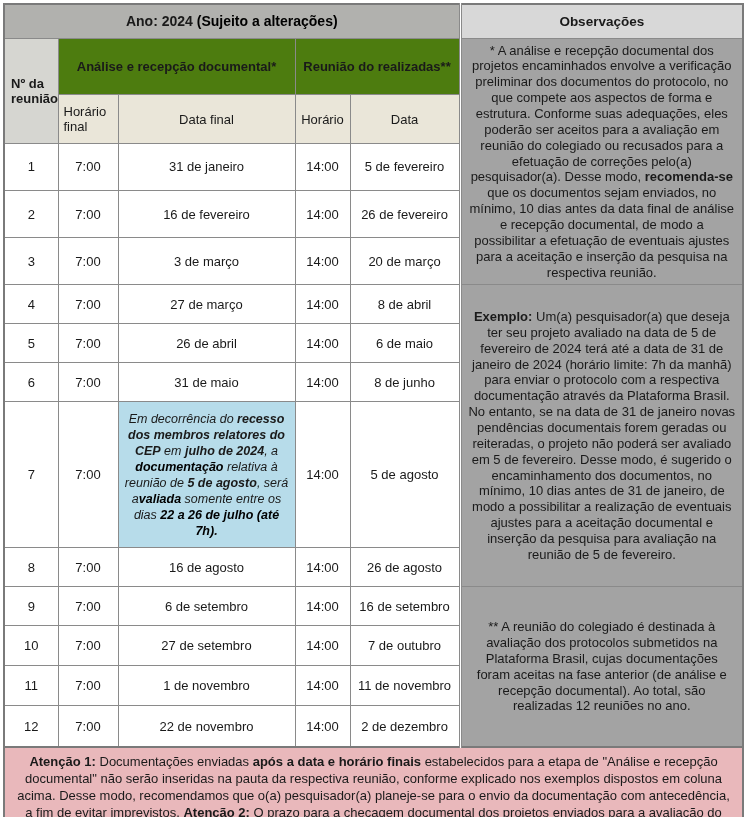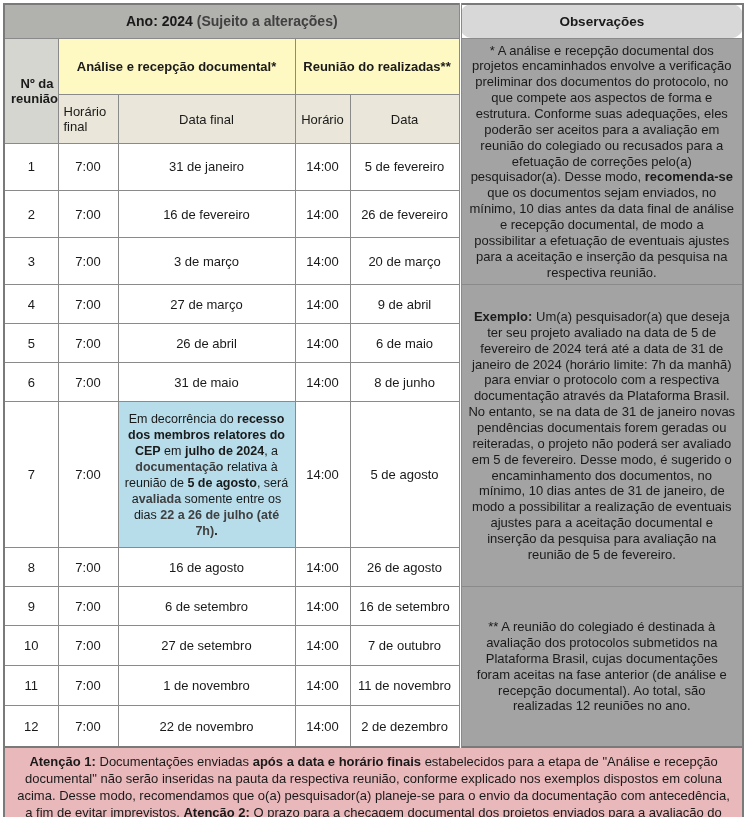--- a/index.html
+++ b/index.html
@@ -34,63 +34,63 @@
 
   .hdr-year{
     background:#b1b1ae;
     font-weight:bold;
     font-size:14px;
   }
   .hdr-obs{
     background:#d8d8d8;
     font-weight:bold;
     font-size:13.5px;
-    border-radius:12px;
   }
   .hdr-group{
-    background:#fef9c3;
+    background:#4d7c0f;
     font-weight:bold;
   }
   .hdr-num{
     background:#d6d6d1;
     font-weight:bold;
-    text-align:right;
+    text-align:left;
     padding-left:6px;
     margin-left:30px;
   }
   .hdr-sub{
     background:#eae6d9;
   }
   .hdr-sub.left{
     text-align:left;
     padding-left:5px;
   }
   .data-cell{background:#ffffff;}
   .note-blue{
     background:#b7dcea;
     font-size:12.5px;
     line-height:1.28;
     padding:4px 5px;
+    font-style:italic;
   }
   .obs-cell{
     background:#a3a3a3;
     font-size:13px;
     line-height:1.22;
     border-left:3px double #8a8a8a;
     padding:4px 6px;
   }
   .obs-head{border-left:3px double #8a8a8a;}
   .footer-cell{
     background:#e9b8bb;
     font-size:13px;
     line-height:1.3;
     padding:6px 8px;
     border-top:2px solid #7a7a7a;
   }
-  .red{color:#404040;}
+  .red{color:#000000;}
   .b{font-weight:bold;}
 </style>
 </head>
 <body>
 
 <div class="wrap">
   <table class="sched">
     <colgroup>
       <col class="c-num">
         <col class="c-ftime">
@@ -140,21 +140,21 @@
       <td class="data-cell">3 de março</td>
       <td class="data-cell">14:00</td>
       <td class="data-cell">20 de março</td>
     </tr>
 
     <tr style="height:39px">
       <td class="data-cell">4</td>
       <td class="data-cell">7:00</td>
       <td class="data-cell">27 de março</td>
       <td class="data-cell">14:00</td>
-      <td class="data-cell">9 de abril</td>
+      <td class="data-cell">8 de abril</td>
       <td rowspan="5" class="obs-cell"><span class="b">Exemplo:</span><span> Um(a) pesquisador(a) que deseja ter seu projeto avaliado na data de 5 de fevereiro de 2024 terá até a data de 31 de janeiro de 2024 (horário limite: 7h da manhã) para enviar o protocolo com a respectiva documentação através da Plataforma Brasil. No entanto, se na data de 31 de janeiro novas pendências documentais forem geradas ou reiteradas, o projeto não poderá ser avaliado em 5 de fevereiro. Desse modo, é sugerido o encaminhamento dos documentos, no mínimo, 10 dias antes de 31 de janeiro, de modo a possibilitar a realização de eventuais ajustes para a aceitação documental e inserção da pesquisa para avaliação na reunião de 5 de fevereiro.</span></td>
     </tr>
     <tr style="height:39px">
       <td class="data-cell">5</td>
       <td class="data-cell">7:00</td>
       <td class="data-cell">26 de abril</td>
       <td class="data-cell">14:00</td>
       <td class="data-cell">6 de maio</td>
     </tr>
     <tr style="height:39px">

